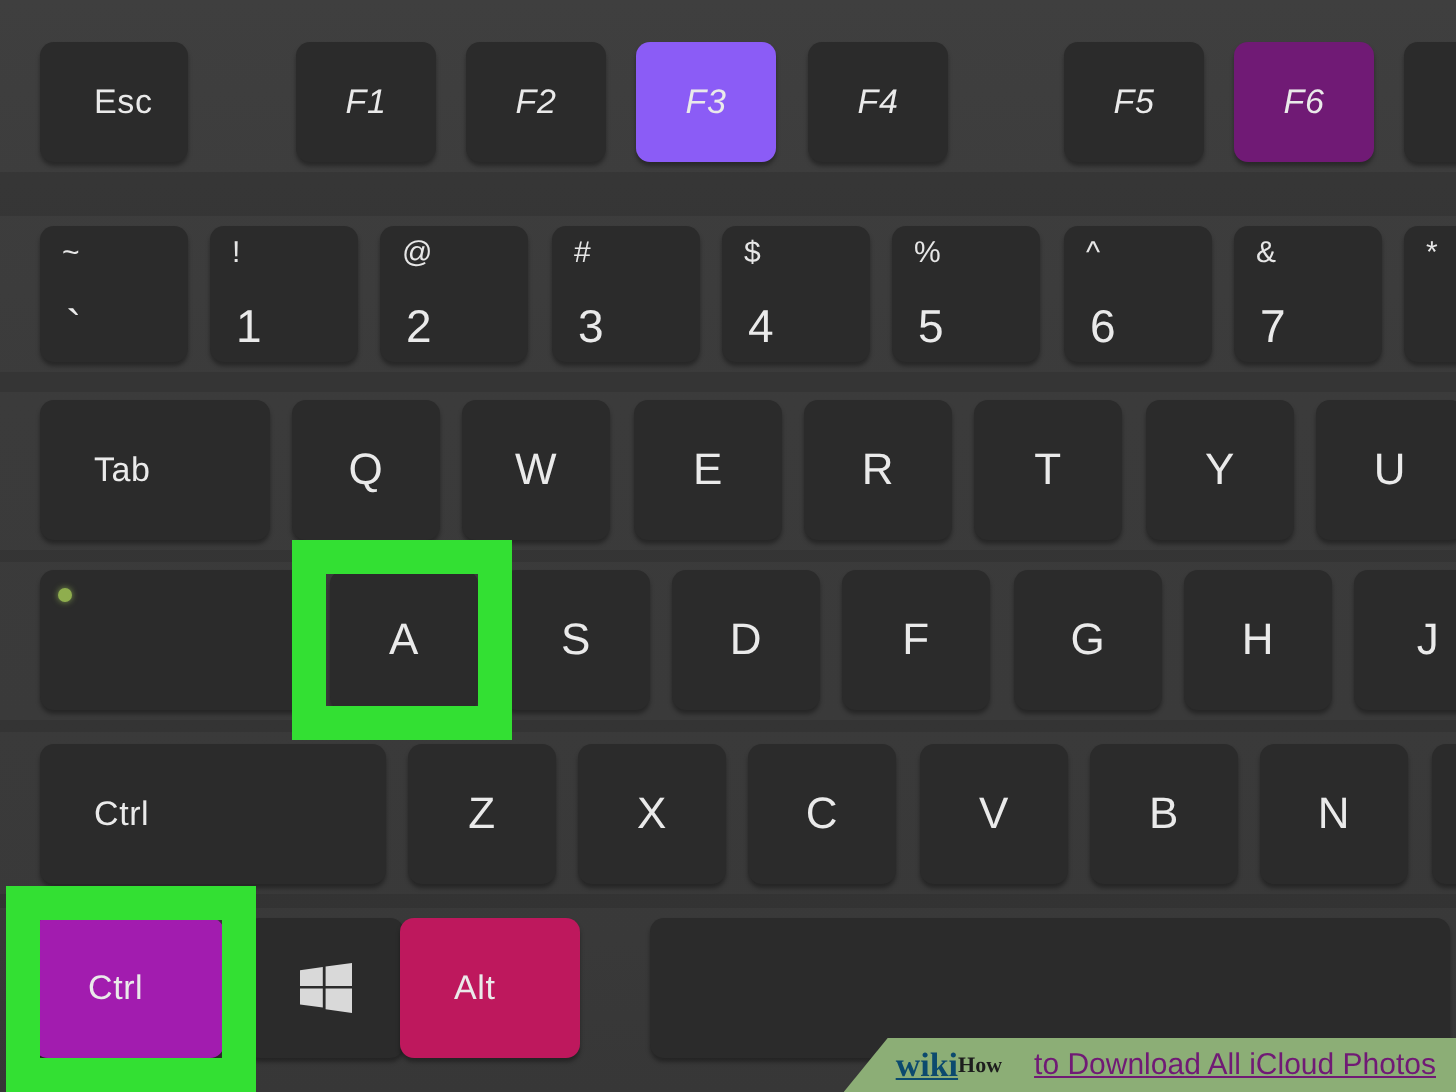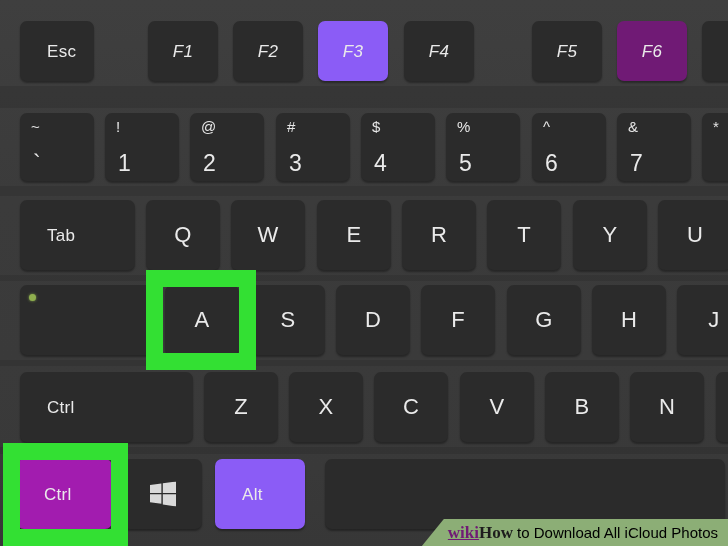--- a/index.html
+++ b/index.html
@@ -122,35 +122,36 @@
     padding: 0 10px 0 26px;
     background: #8cae76;
     color: #ffffff;
     font-size: 15px;
     white-space: nowrap;
     clip-path: polygon(22px 0, 100% 0, 100% 100%, 0 100%);
   }
   #watermark .wiki {
     font-family: "Liberation Serif", "DejaVu Serif", serif;
     font-weight: bold;
-    color: #701a75;
+    color: #0c4a6e;
     text-decoration: underline;
     font-size: 17px;
   }
   #watermark .how {
     font-family: "Liberation Serif", "DejaVu Serif", serif;
     font-weight: bold;
     color: #1d1d1d;
-    font-size: 17px;
-    margin-right: 4px;
+    font-size: 11px;
+    margin-right: 16px;
   }
   #watermark .rest {
     font-family: "Liberation Sans", sans-serif;
-    color: #000000;
+    color: #701a75;
     font-size: 15px;
+    text-decoration: underline;
   }
 </style>
 </head>
 <body>
 
 <div id="screen">
   <div id="deck"></div>
 
   <div class="rowband" style="top:86px;height:22px;"></div>
   <div class="rowband" style="top:186px;height:10px;"></div>
@@ -291,21 +292,21 @@
         <span class="lbl">Ctrl</span>
       </div>
       <div class="key logo" style="left: 123px; top: 459px; width: 79px; height: 70px; background: rgb(43, 43, 43);">
         <svg class="winlogo" viewBox="0 0 26 25">
           <path d="M0,3.6 L11.4,2.0 L11.4,11.5 L0,11.5 Z" fill="#d9d9d9"></path>
           <path d="M12.8,1.8 L26,0 L26,11.5 L12.8,11.5 Z" fill="#d9d9d9"></path>
           <path d="M0,12.8 L11.4,12.8 L11.4,22.3 L0,20.8 Z" fill="#d9d9d9"></path>
           <path d="M12.8,12.8 L26,12.8 L26,25 L12.8,23.1 Z" fill="#d9d9d9"></path>
         </svg>
       </div>
-      <div class="key word" style="left: 215px; top: 459px; width: 90px; height: 70px; background: #8b5cf6;">
+      <div class="key word" style="left: 200px; top: 459px; width: 90px; height: 70px; background: #be185d;">
         <span class="lbl">Alt</span>
       </div>
       <div class="key space" style="left: 325px; top: 459px; width: 400px; height: 70px; background: rgb(43, 43, 43);"></div>
     </div>
   <div id="highlights-layer">
       <div class="highlight" style="left: 146px; top: 270px; width: 110px; height: 100px; border: 17px solid rgb(51, 224, 51);"></div>
       <div class="highlight" style="left: 3px; top: 443px; width: 125px; height: 103px; border: 17px solid rgb(51, 224, 51);"></div>
     </div>
 
   <div id="watermark">

